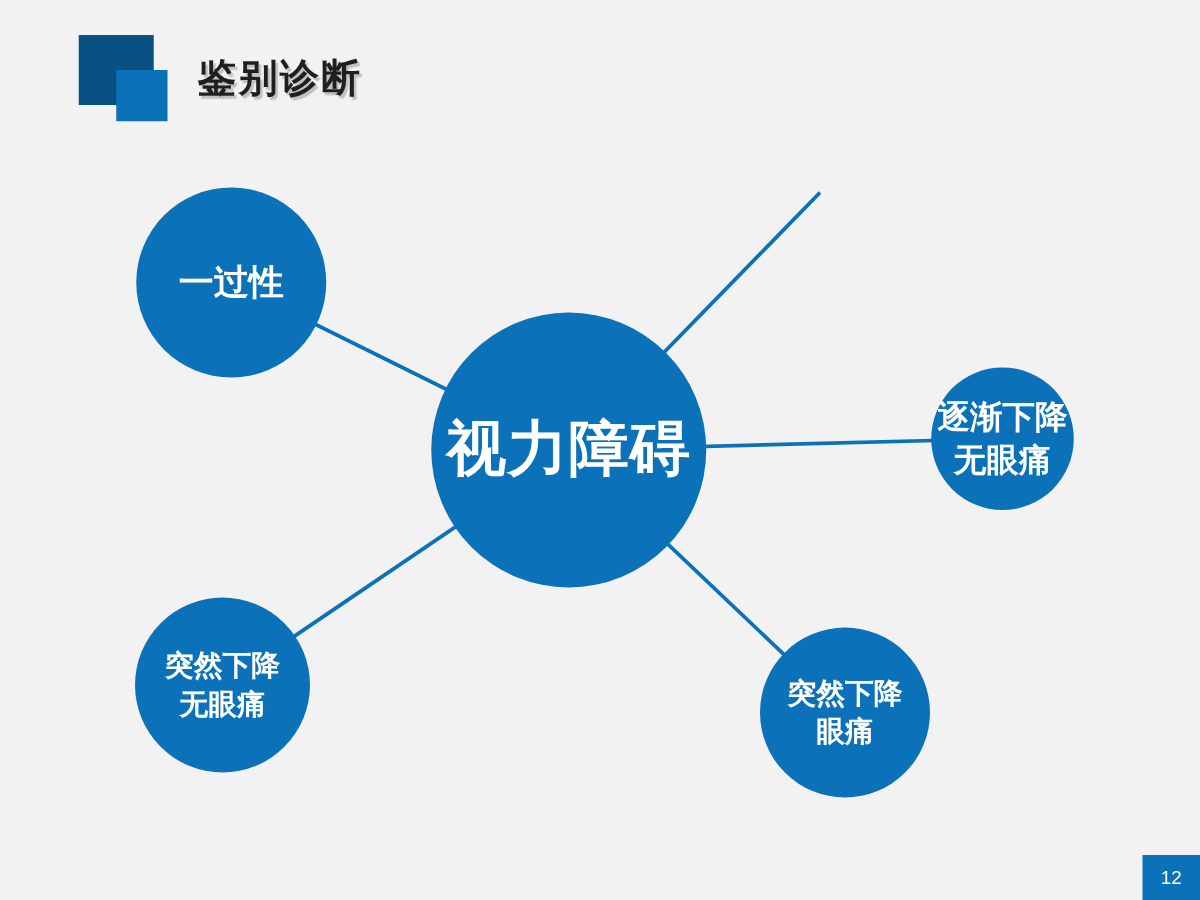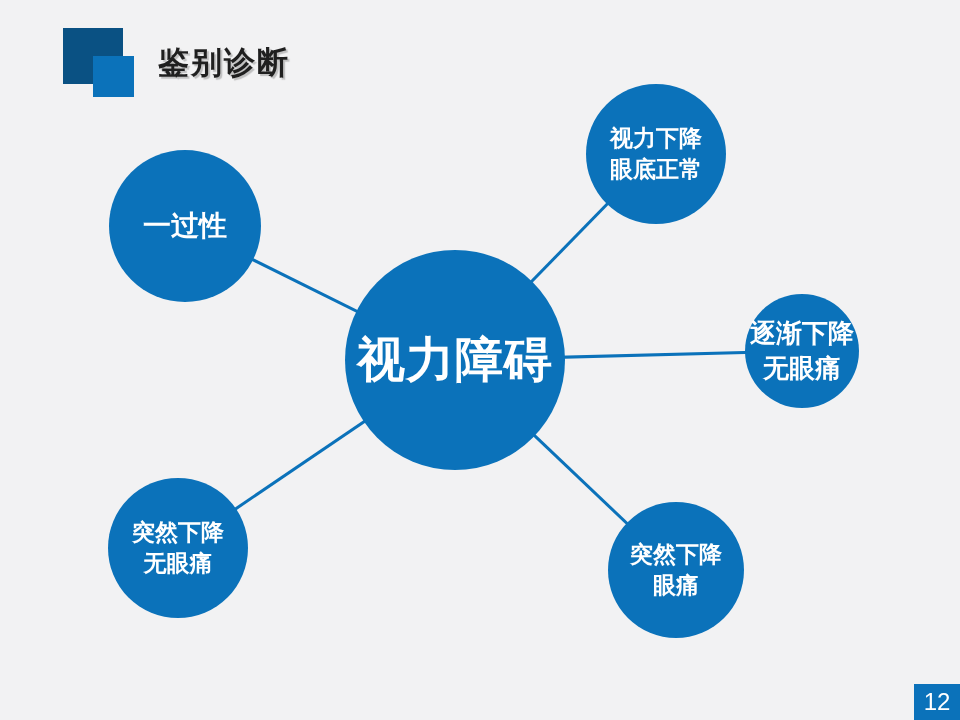--- a/index.html
+++ b/index.html
@@ -68,21 +68,21 @@
   .node-4 { left: 108px; top: 478px; width: 140px; height: 140px; font-size: 23px; }
   .node-5 { left: 608px; top: 502px; width: 136px; height: 136px; font-size: 23px; }
 
   
   .page-badge {
     position: absolute;
     left: 914px; top: 684px;
     width: 46px; height: 36px;
     background: #0b72ba;
     color: #ffffff;
-    font-size: 24px;
+    font-size: 15px;
     display: flex;
     align-items: center;
     justify-content: center;
   }
 </style>
 </head>
 <body>
 
 <div class="slide">
 
@@ -102,24 +102,20 @@
 
   <div class="node node-center">
     <span>视力障碍</span>
   </div>
 
   <div class="node node-1">
     <span>一过性</span>
     <span></span>
   </div>
 
-  <div class="node node-2">
-    <span>视力下降</span>
-    <span>眼底正常</span>
-  </div>
 
   <div class="node node-3">
     <span>逐渐下降</span>
     <span>无眼痛</span>
   </div>
 
   <div class="node node-4">
     <span>突然下降</span>
     <span>无眼痛</span>
   </div>

